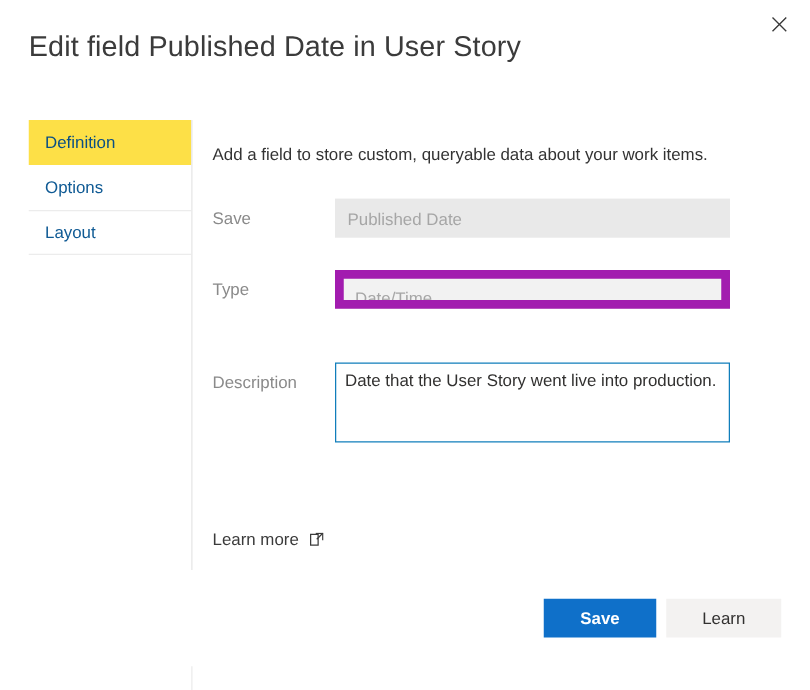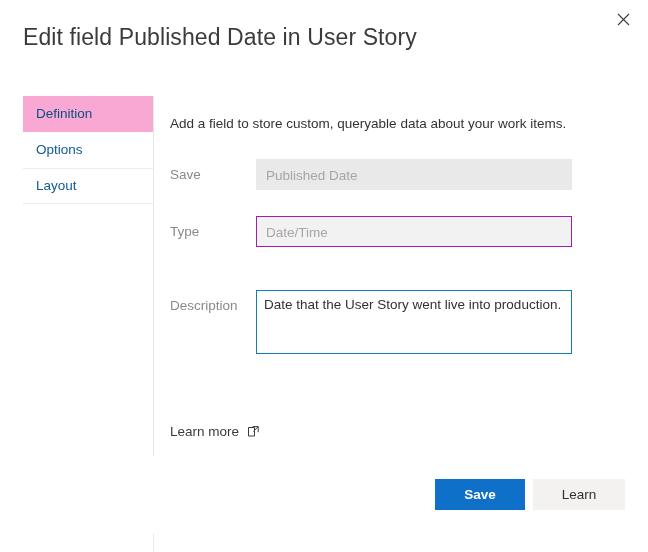--- a/index.html
+++ b/index.html
@@ -86,21 +86,21 @@
     line-height: 36px;
     padding-left: 13px;
     font-size: 13.5px;
     color: #0f5a94;
     cursor: pointer;
     box-sizing: border-box;
     background: transparent;
     white-space: nowrap;
   }
   .pivot-item.selected {
-    background: #f9a8d4;
+    background: #fde047;
     color: #0a4f84;
   }
   .pivot-item.sep-top::before {
     content: "";
     position: absolute;
     left: 0;
     top: 0;
     width: 130px;
     height: 1px;
     background: #ececec;
@@ -139,42 +139,42 @@
   .form-label {
     position: absolute;
     left: 0;
     top: 8px;
     font-size: 13.5px;
     color: #8a8a8a;
     white-space: nowrap;
   }
   .form-control {
     position: absolute;
-    left: 86px;
+    left: 98px;
     width: 352px;
     box-sizing: border-box;
   }
 
   .text-input {
     height: 31px;
     line-height: 31px;
     padding: 0 9px;
     font-size: 13.5px;
     font-family: inherit;
     color: #a6a6a6;
     background: #e9e9e9;
     border: 1px solid #e9e9e9;
     box-sizing: border-box;
     width: 316px;
     white-space: nowrap;
     overflow: hidden;
   }
   .text-input.bordered {
     background: #f2f2f2;
-    border: 1px solid #a21caf;
+    border: 7px solid #a21caf;
   }
 
   .textarea-input {
     width: 316px;
     height: 64px;
     padding: 5px 4px 5px 7px;
     font-size: 13.5px;
     font-family: inherit;
     color: #323130;
     background: #ffffff;

